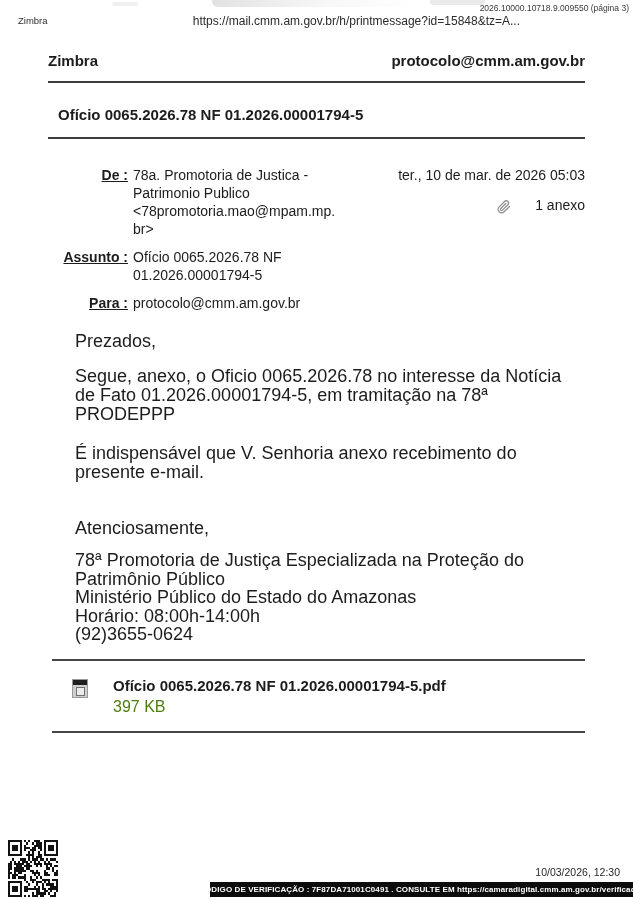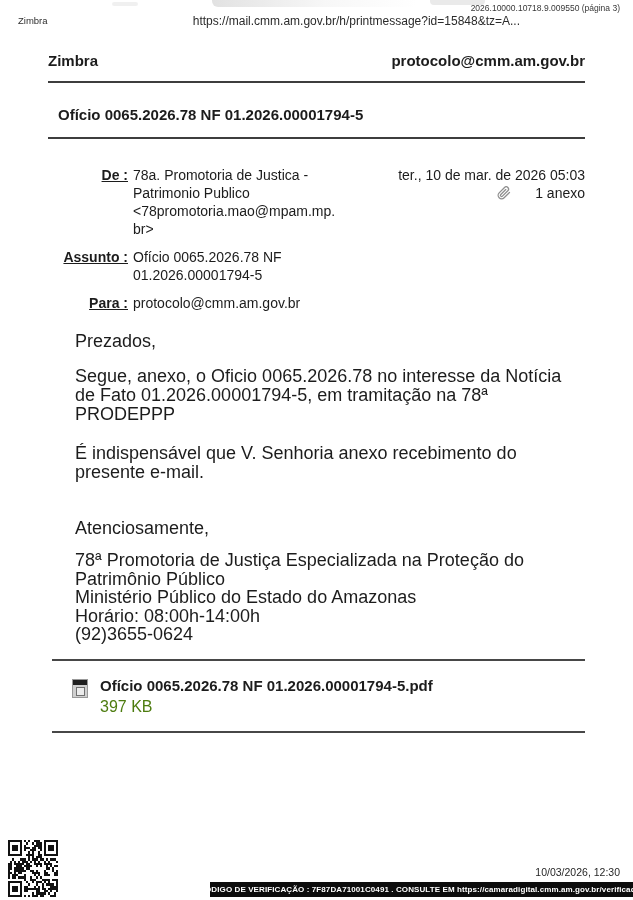--- a/index.html
+++ b/index.html
@@ -13,56 +13,56 @@
   .smudge-a { position:absolute; top:0; left:212px; width:205px; height:7px;
     background:linear-gradient(90deg, rgba(150,150,150,.28), rgba(190,190,190,.12) 55%, rgba(200,200,200,0));
     border-radius:0 0 6px 6px; }
   .smudge-b { position:absolute; top:0; left:430px; width:55px; height:5px;
     background:rgba(160,160,160,.22); border-radius:0 0 4px 4px; }
   .smudge-c { position:absolute; top:2px; left:112px; width:26px; height:4px;
     background:rgba(170,170,170,.18); border-radius:3px; }
 
   
   .scan-app { position:absolute; top:15px; left:18px; font-size:9.5px; color:#2e2e2e; }
-  .scan-ref { position:absolute; top:3px; right:13px; font-size:8.5px; color:#383838; }
+  .scan-ref { position:absolute; top:3px; right:4px; font-size:8.5px; color:#383838; }
   .scan-url { position:absolute; top:14px; right:113px; font-size:12px; color:#2b2b2b; }
 
   
   .mail-header {
     display:flex; justify-content:space-between; align-items:flex-end;
     margin:52px 48px 0; padding-bottom:12px; border-bottom:2px solid #3d3d3d;
     font-weight:bold; font-size:15px; line-height:17px;
   }
 
   .subject-bar {
     margin:0 48px; padding:23px 0 14px 10px; border-bottom:2px solid #3d3d3d;
     font-weight:bold; font-size:15px; line-height:17px;
   }
 
   
   .meta { margin:27px 48px 0; font-size:14px; line-height:18px; }
   .mrow { display:flex; margin-bottom:10px; }
   .mlabel { flex:none; width:80px; text-align:right; font-weight:bold;text-decoration:underline; }
   .mvalue { flex:none; width:204px; margin-left:5px; overflow-wrap:anywhere; }
   .mside  { flex:1; text-align:right; }
-  .anexo  { display:flex; justify-content:flex-end; align-items:center; gap:24px; }
+  .anexo  { margin-top:12px; display:flex; justify-content:flex-end; align-items:flex-end; gap:24px; }
   .clip   { flex:none; display:inline-block; width:14px; height:14px; }
 
   
   .body-text { margin:20px 48px 0 75px; max-width:505px; font-size:18px; line-height:19px; }
   .greeting { margin:0 0 16px; }
   .para { margin:0 0 20px; }
   .closing { margin:37px 0 13px; }
   .signature { margin:0; line-height:18.5px; }
 
   
   .attachment {
     margin:15px 48px 0 52px; padding:16px 0 16px;
     border-top:2px solid #474747; border-bottom:2px solid #474747;
-    display:flex; align-items:flex-start;
+    display:flex; align-items:flex-start;gap:13px;
   }
   .att-icon { flex:none; position:relative; margin:2px 12px 0 20px; width:16px; height:19px;
     background:#cfcfcf; border:1px solid #999; box-sizing:border-box; }
   .att-icon::before { content:""; position:absolute; top:0; left:0; right:0; height:5px; background:#1f1f1f; }
   .att-icon::after  { content:""; position:absolute; top:7px; left:3px; width:7px; height:7px;
     background:#ececec; border:1px solid #6f6f6f; }
   .att-name { font-weight:bold; font-size:15px; line-height:18px; }
   .att-size { font-size:16px; line-height:17px; margin-top:3px; color:#4d7c0f; }
 
   

